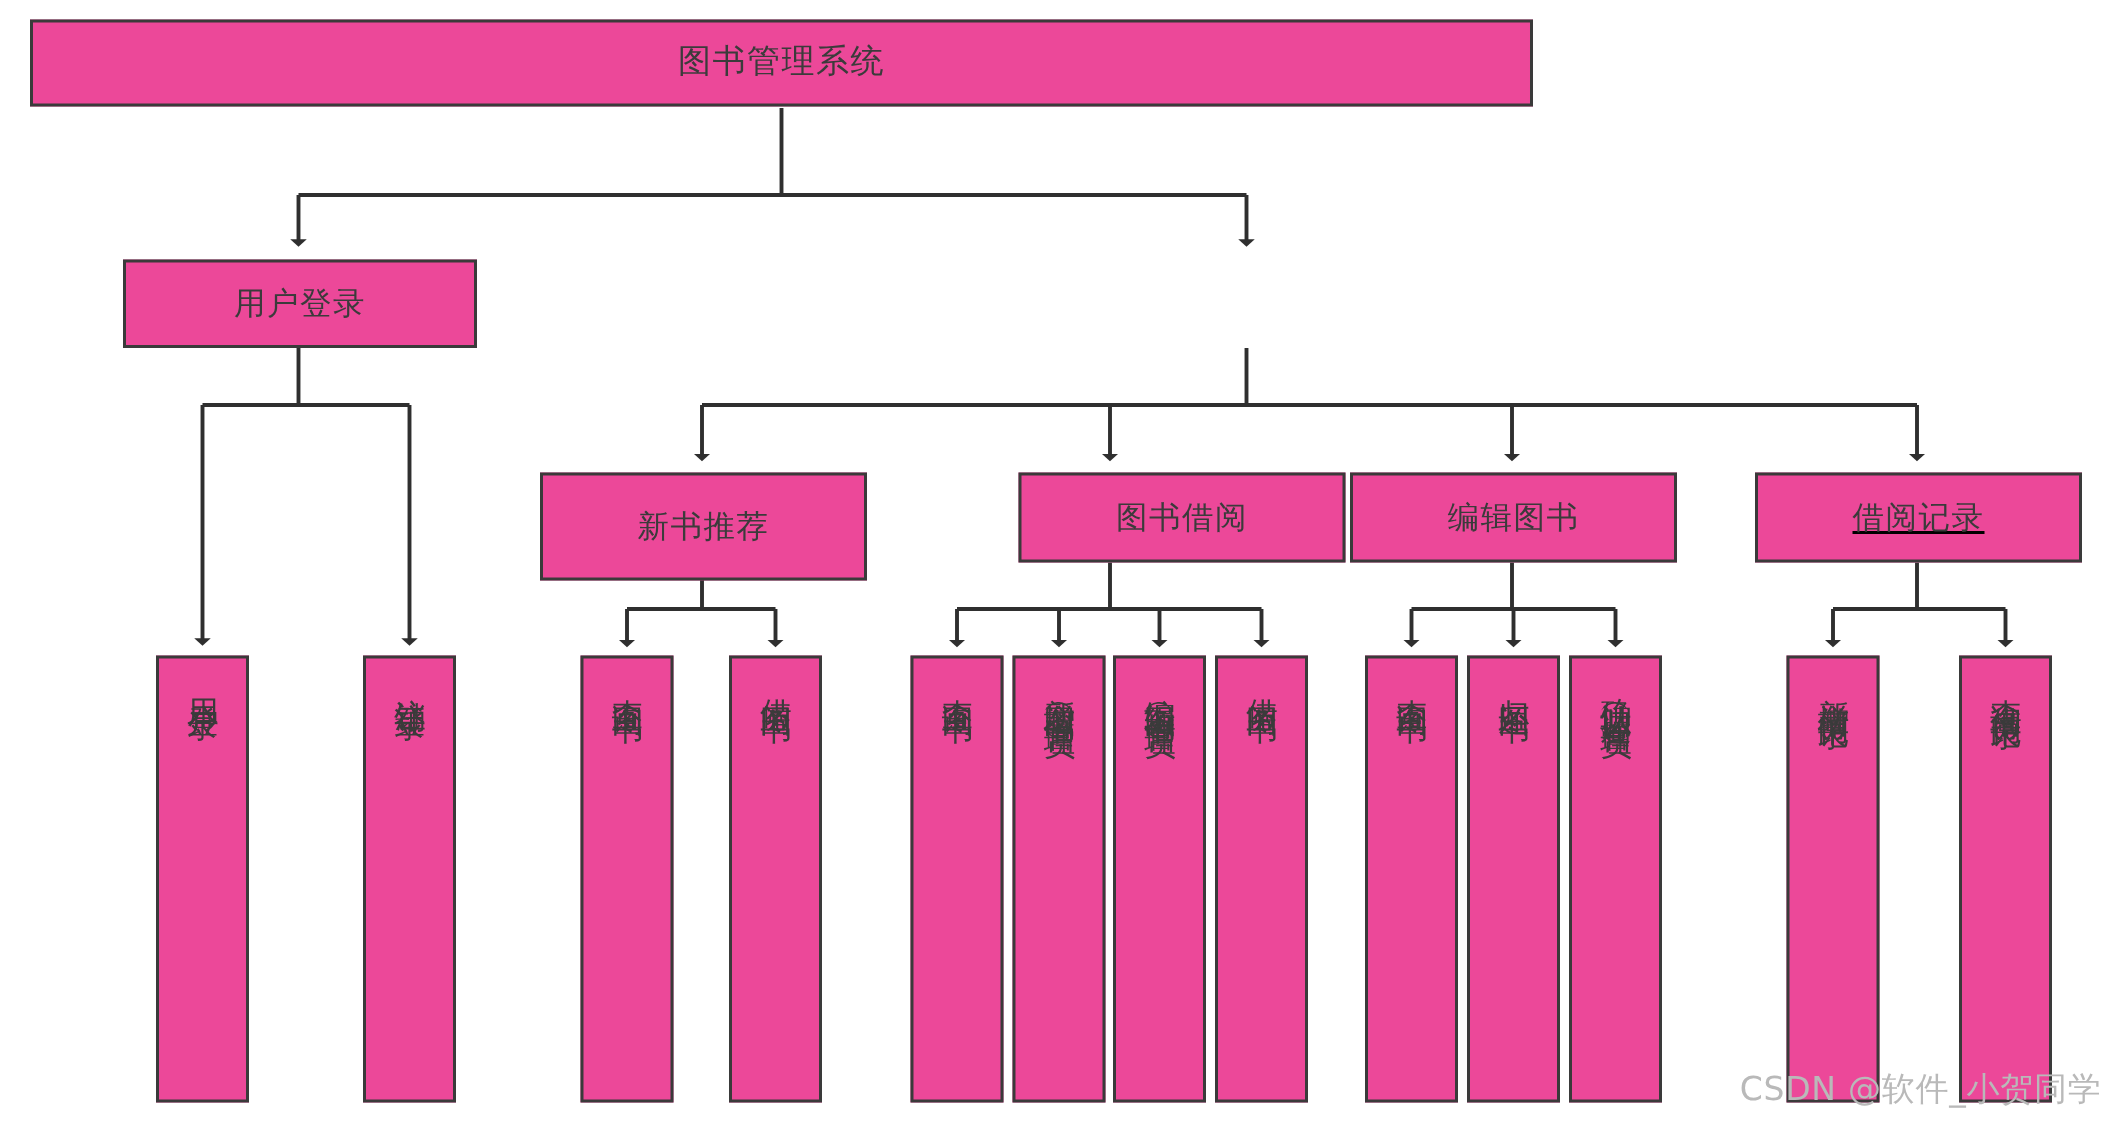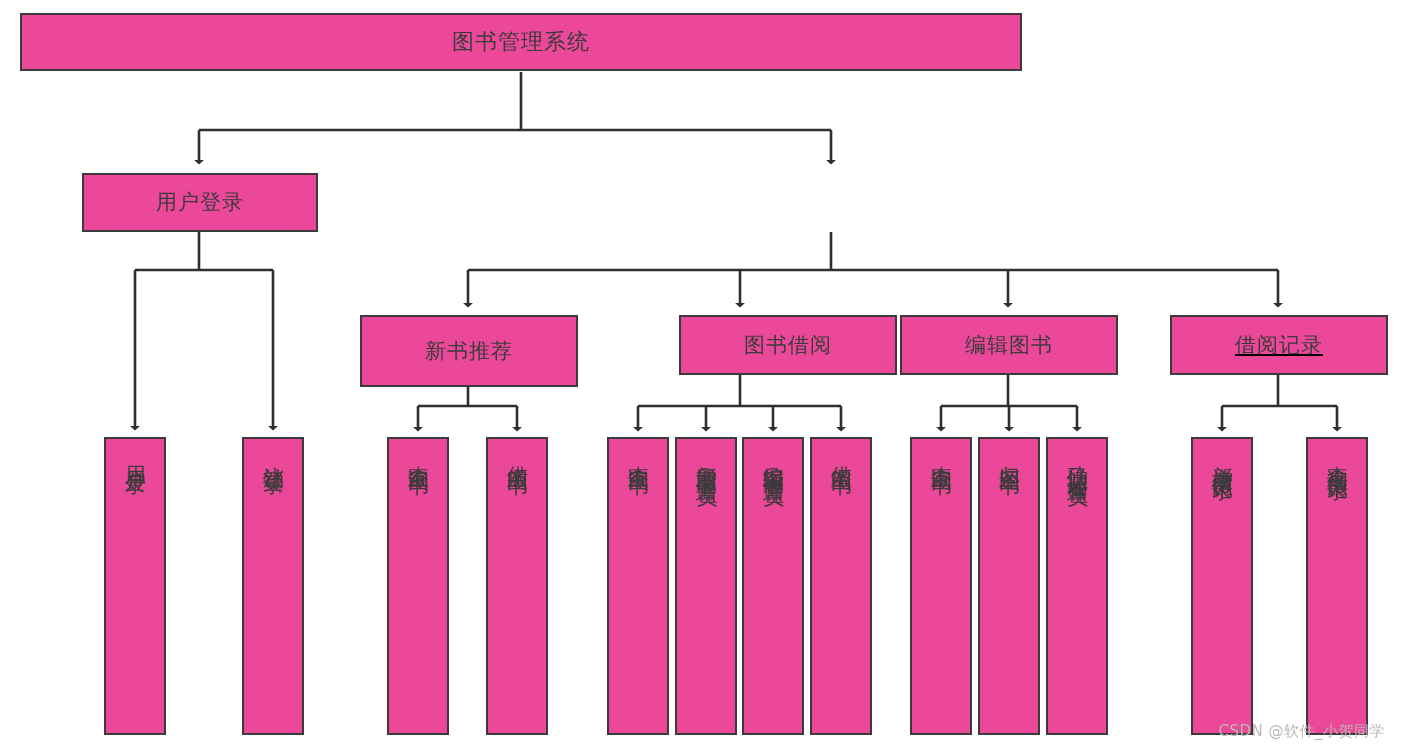--- a/index.html
+++ b/index.html
@@ -40,23 +40,23 @@
     writing-mode:vertical-rl;
     text-orientation:upright;
     font-size:21px;
     line-height:1.18;
     letter-spacing:3px;
     white-space:nowrap;
     color:#3b3b3b;
   }
   .watermark{
     position:absolute;
-    right:20px;
+    right:4px;
     bottom:6px;
-    font-size:15px;
+    font-size:22px;
     color:#b9b9b9;
     letter-spacing:0.5px;
     white-space:nowrap;
     font-family:"DejaVu Sans","Liberation Sans",sans-serif;
     margin-left:47px;
   }
 </style>
 </head>
 <body>
 

